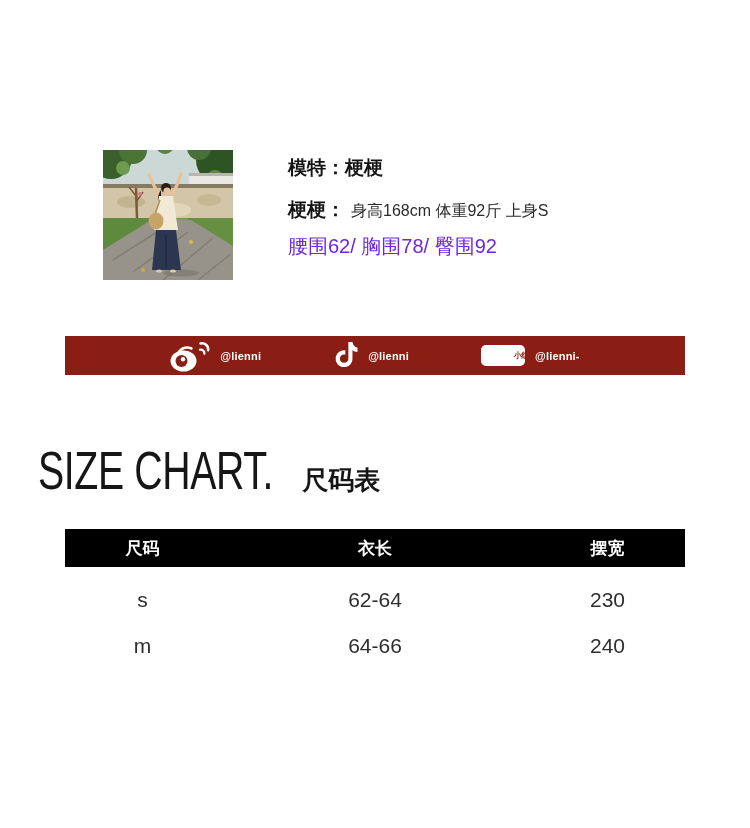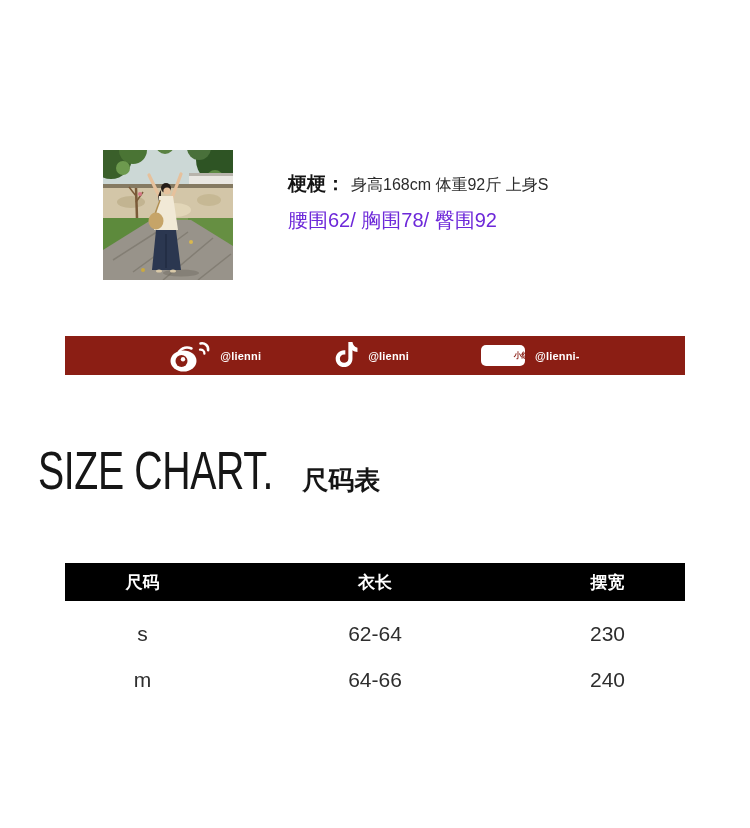--- a/index.html
+++ b/index.html
@@ -130,21 +130,21 @@
     top: 502px;
     font-size: 17px;
     color: #4a4a4a;
     letter-spacing: 0.3px;
   }
 
   
   .size-table {
     position: absolute;
     left: 65px;
-    top: 563px;
+    top: 529px;
     width: 620px;
   }
   .size-table .thead {
     height: 38px;
     background: #000000;
     display: flex;
     align-items: center;
   }
   .size-table .thead .cell {
     color: #ffffff;
@@ -226,20 +226,21 @@
 
       <polygon points="53,80 73,80 78,120 49,120" fill="#2b3750"></polygon>
       <path d="M63 84 L63 118" stroke="#222c42" stroke-width="1.5"></path>
 
       <ellipse cx="56" cy="121" rx="3" ry="1.6" fill="#d9c9a8"></ellipse>
       <ellipse cx="70" cy="121" rx="3" ry="1.6" fill="#d9c9a8"></ellipse>
     </svg>
   </div>
 
   <div class="model-text">
+    <div class="model-name-line">模特：梗梗</div>
     <div class="model-stats-line">
       <span class="stats-label">梗梗：</span><span>身高168cm 体重92斤 上身S</span>
     </div>
     <div class="model-measure-line">腰围62/ 胸围78/ 臀围92</div>
   </div>
 
   <div class="social-banner">
 
     <div class="social-item">
       <svg width="40" height="32" viewBox="0 0 40 32">

